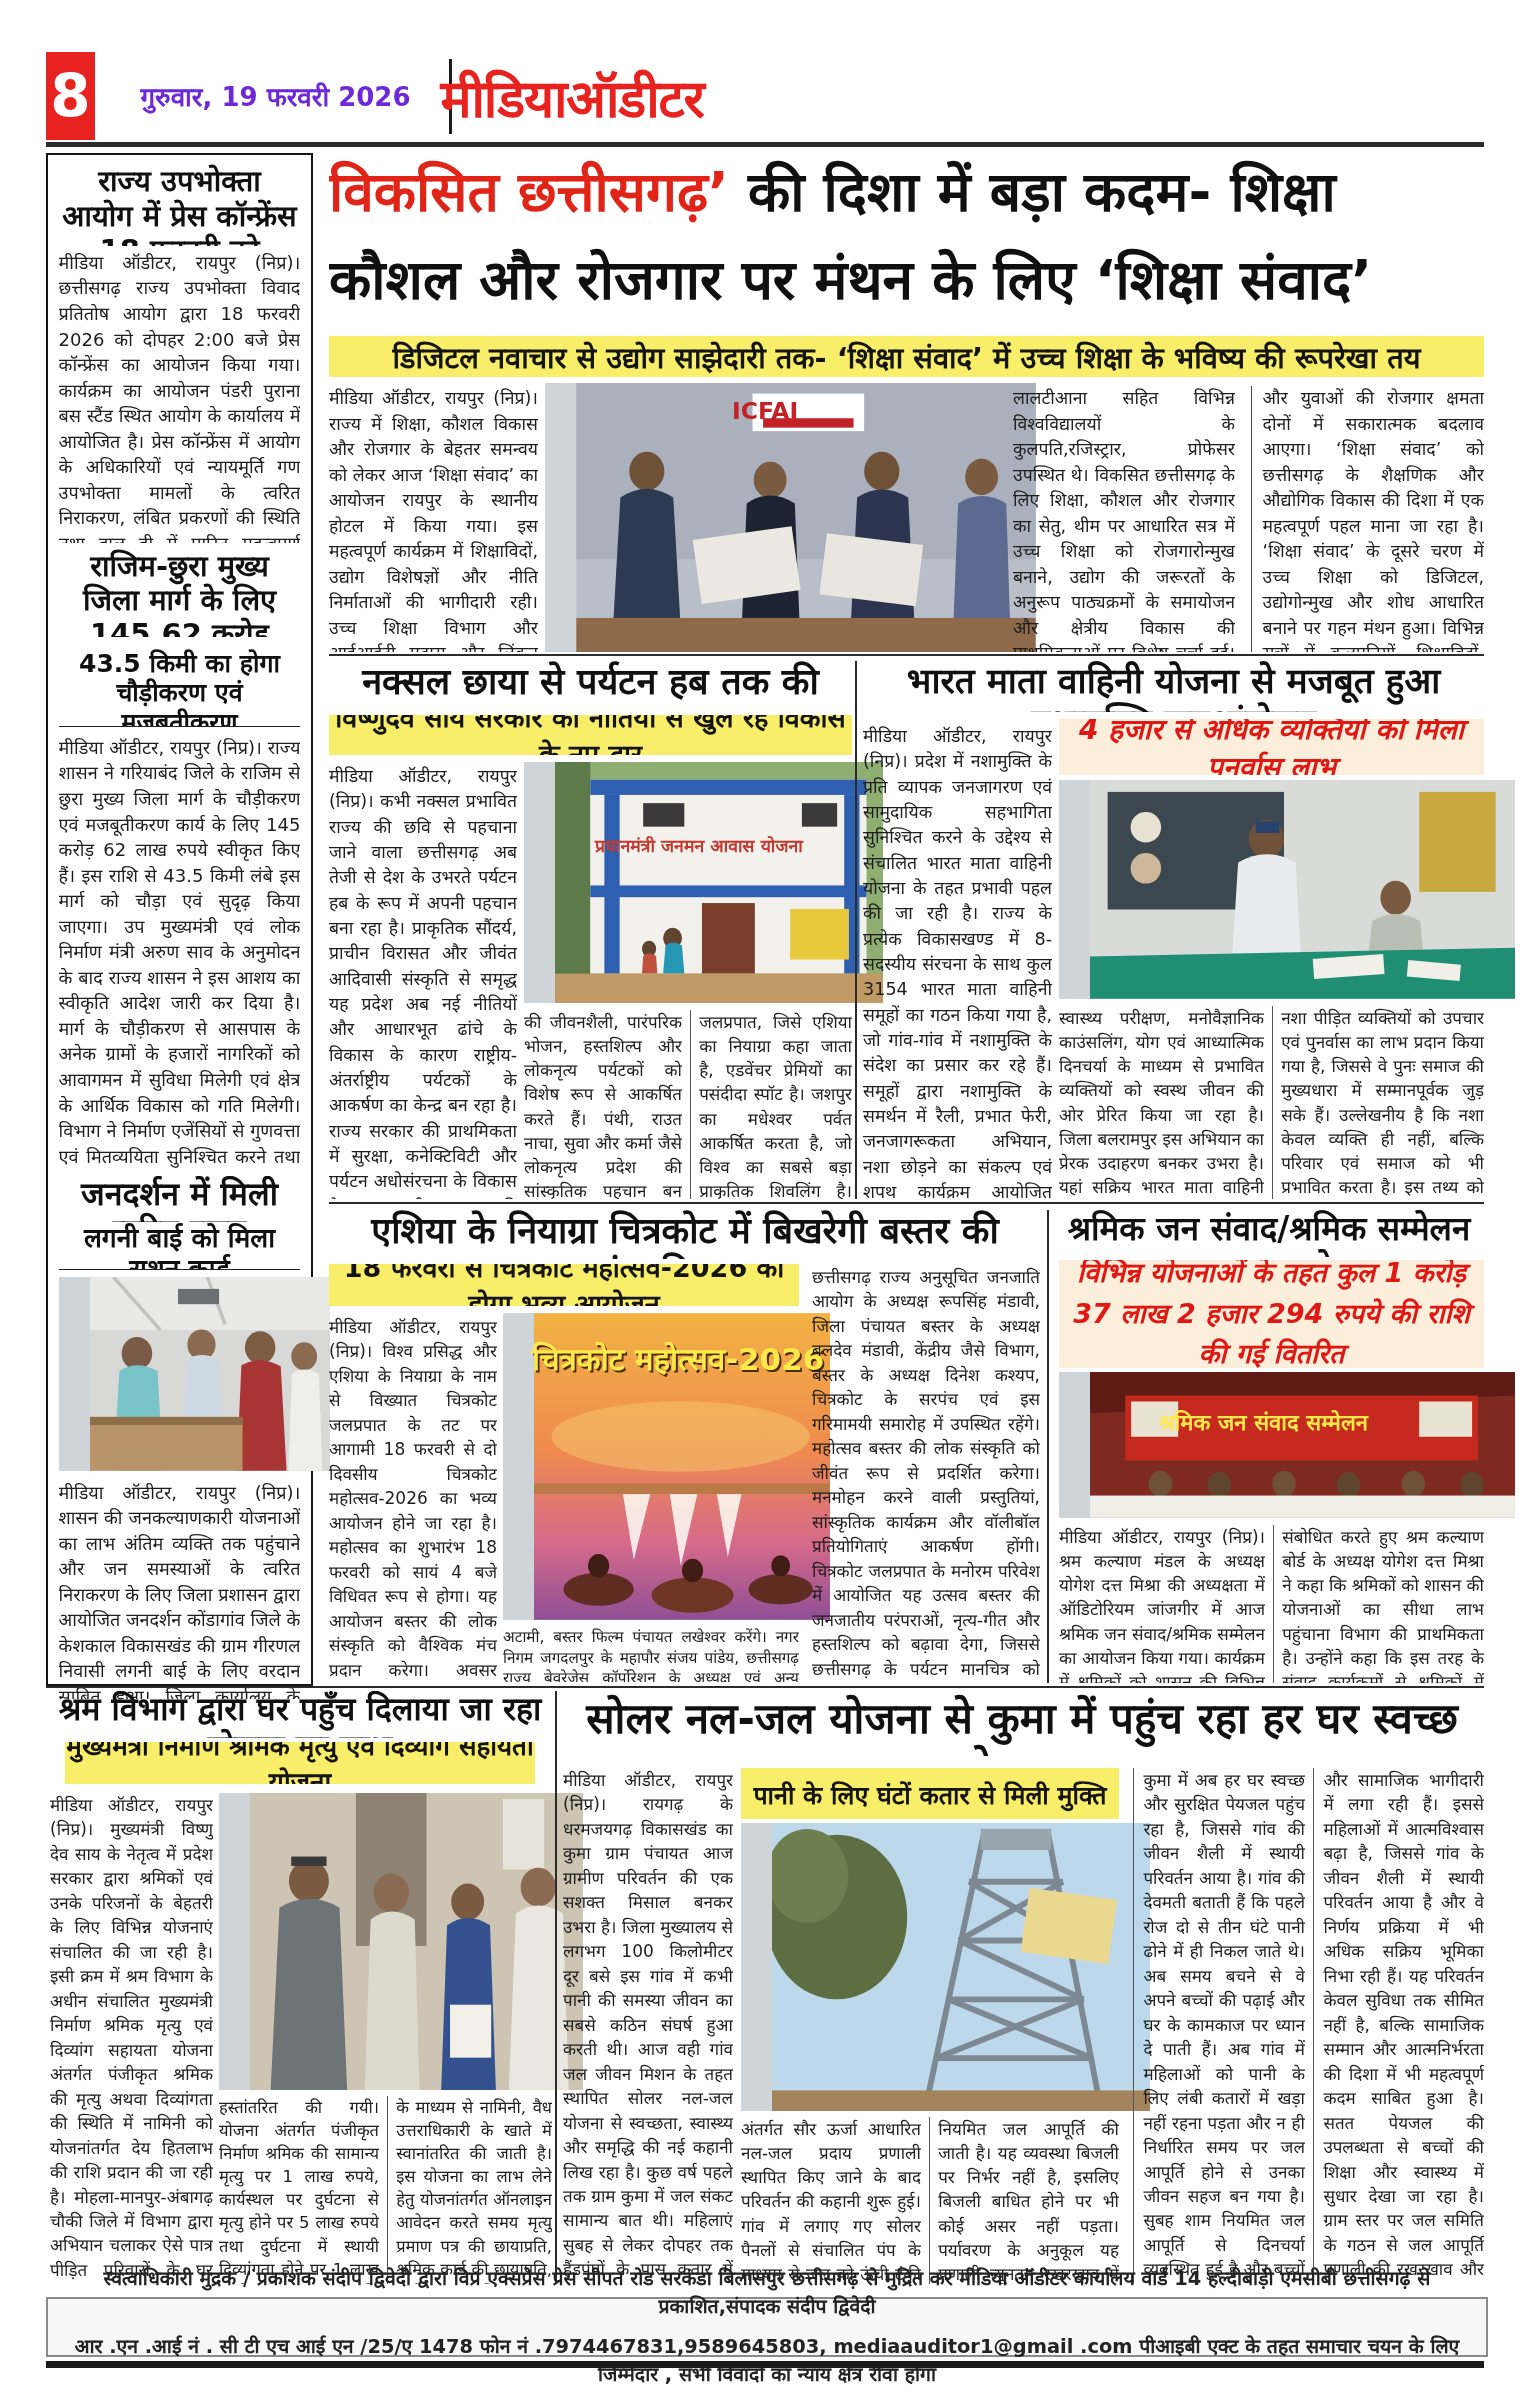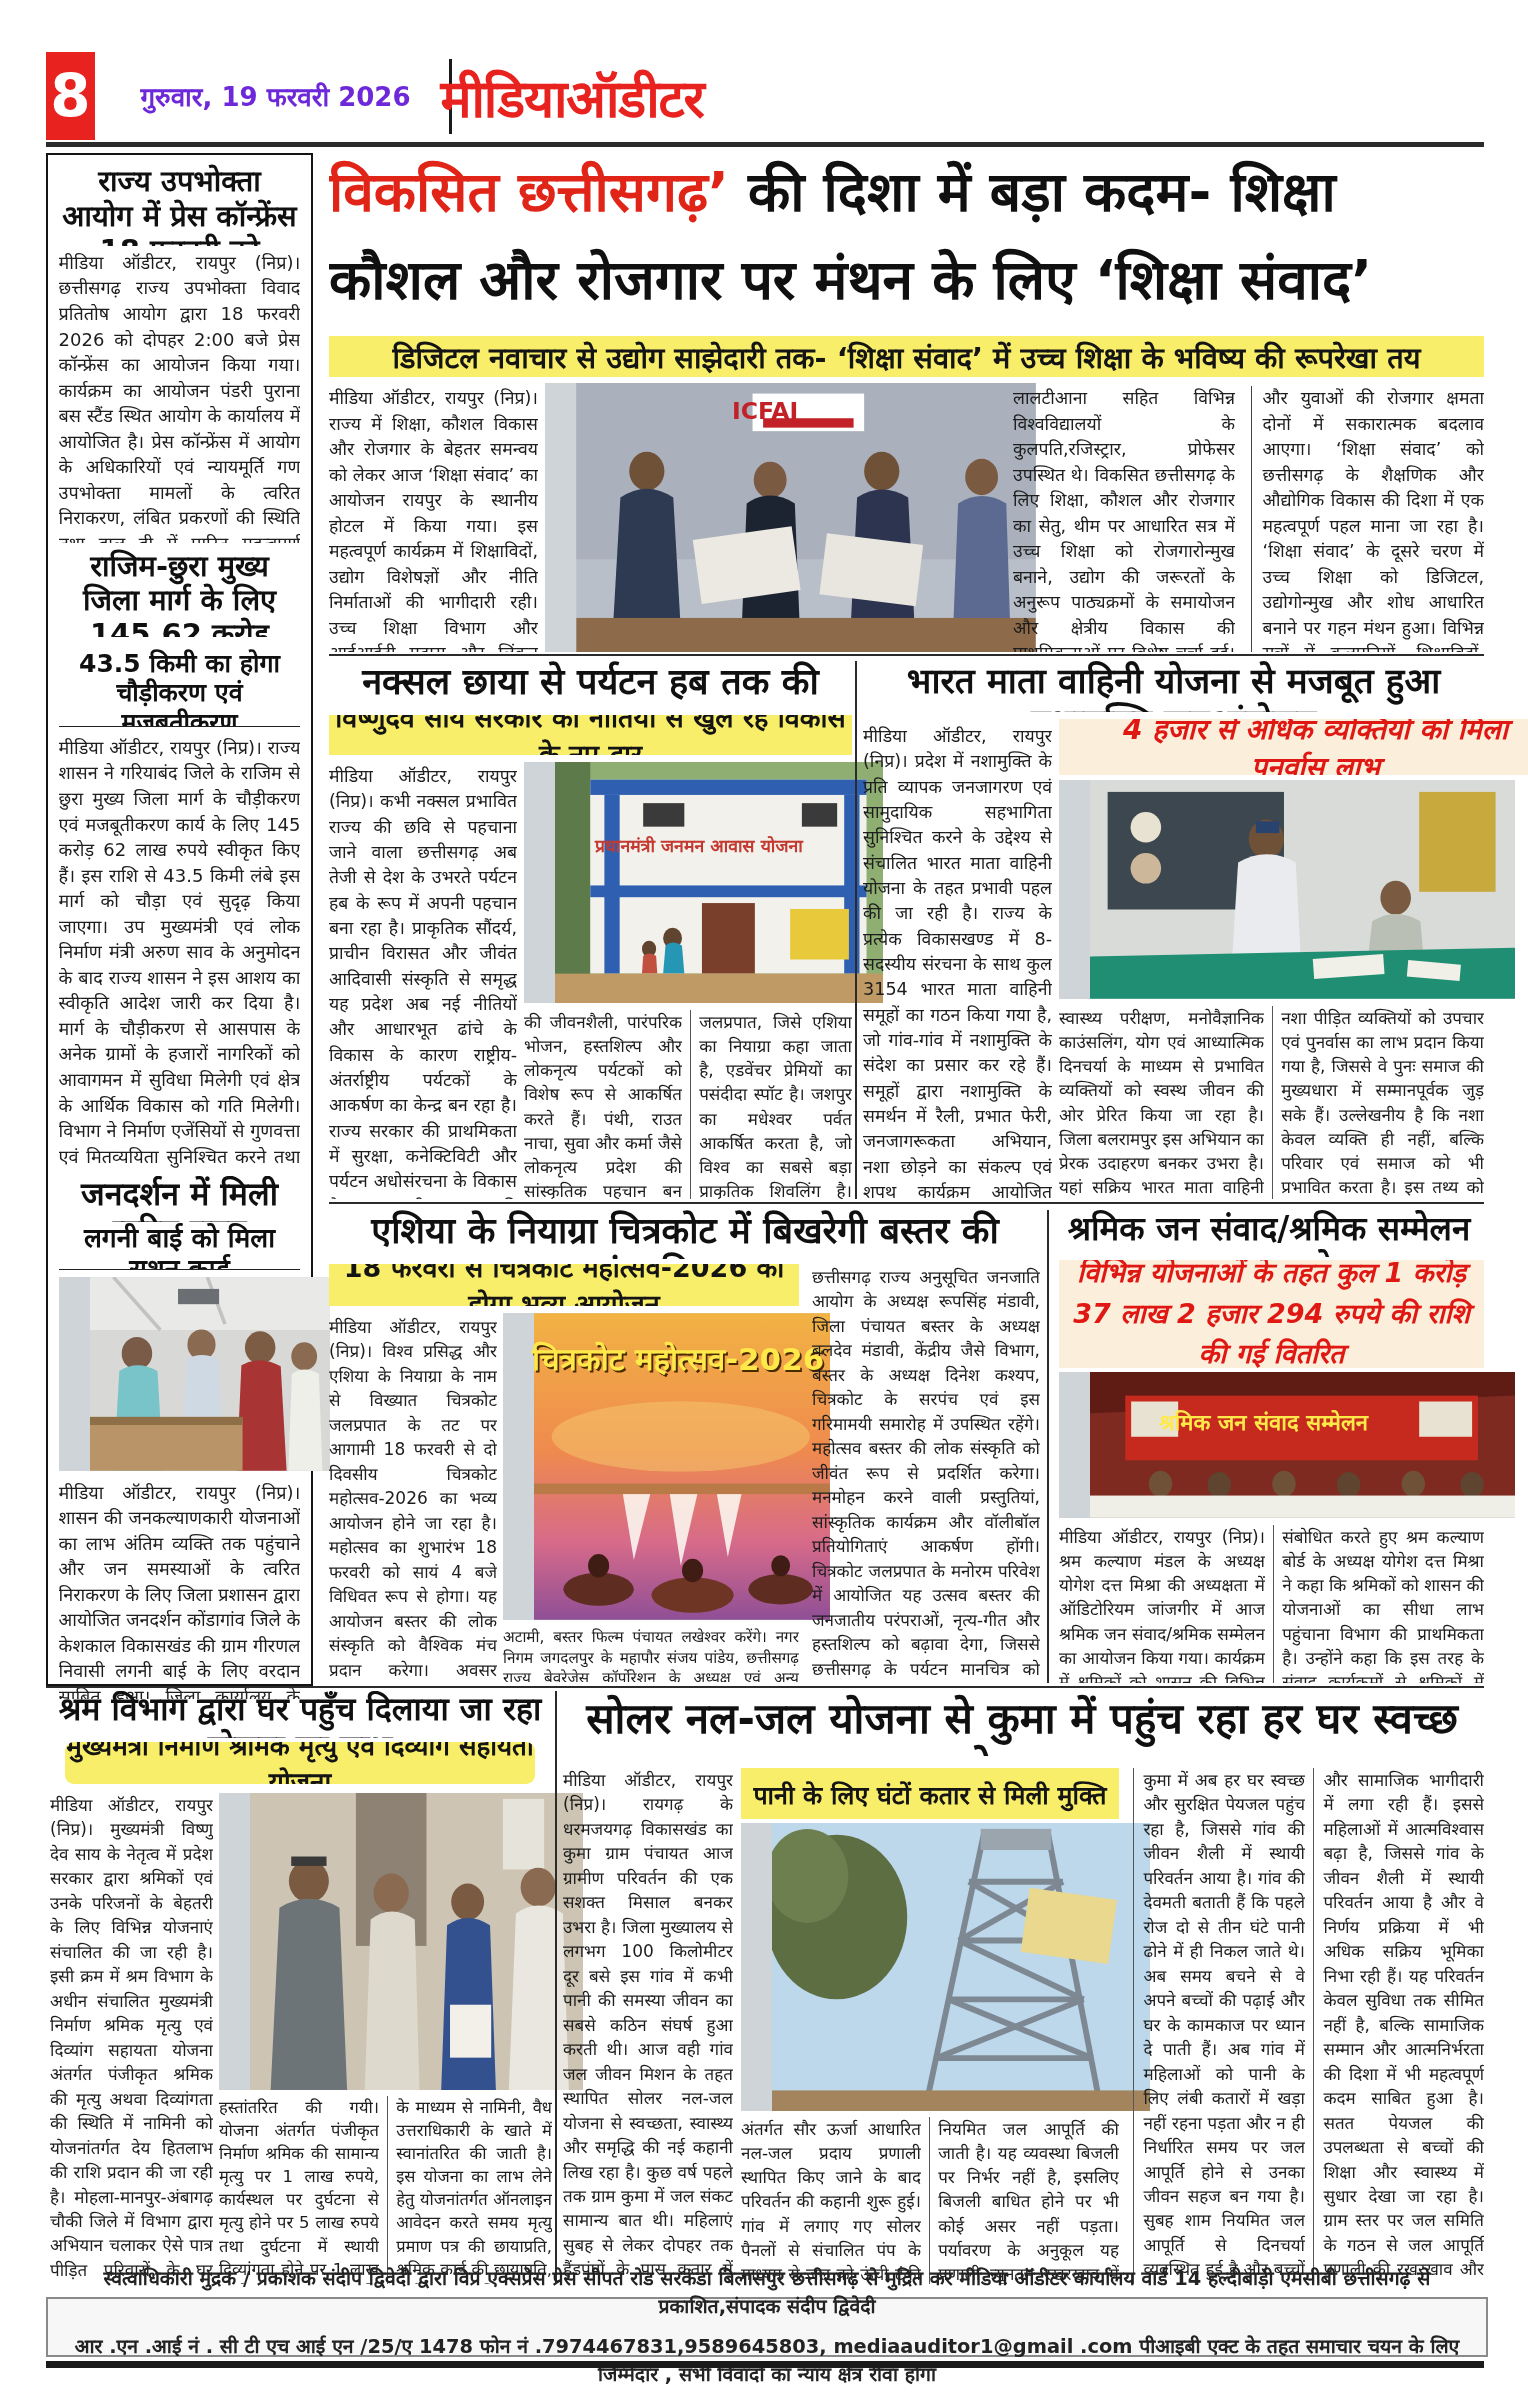--- a/index.html
+++ b/index.html
@@ -169,21 +169,21 @@
   </div>
 
   <div class="abs vr" style="left:855px;top:661px;width:1.8px;height:538px;"></div>
 
   <div class="abs headline" style="left:863px;top:661px;width:621px;height:51px;font-size:35px;">
     <span>भारत माता वाहिनी योजना से मजबूत हुआ नशामुक्ति जनआंदोलन</span>
   </div>
   <div class="abs bodycol" style="left:863px;top:724px;width:189px;height:475px;font-size:17.6px;line-height:1.44;">
     <p><b class="dateline">मीडिया ऑडीटर, रायपुर (निप्र)। </b><span>प्रदेश में नशामुक्ति के प्रति व्यापक जनजागरण एवं सामुदायिक सहभागिता सुनिश्चित करने के उद्देश्य से संचालित भारत माता वाहिनी योजना के तहत प्रभावी पहल की जा रही है। राज्य के प्रत्येक विकासखण्ड में 8-सदस्यीय संरचना के साथ कुल 3154 भारत माता वाहिनी समूहों का गठन किया गया है, जो गांव-गांव में नशामुक्ति के संदेश का प्रसार कर रहे हैं। समूहों द्वारा नशामुक्ति के समर्थन में रैली, प्रभात फेरी, जनजागरूकता अभियान, नशा छोड़ने का संकल्प एवं शपथ कार्यक्रम आयोजित किए जा रहे हैं। इससे ग्रामीण क्षेत्रों में सकारात्मक वातावरण निर्मित हुआ है एवं नशे के दुष्परिणामों के प्रति जागरूकता बढ़ी है। राज्य के 25 जिलों में स्वैच्छिक संस्थाओं के माध्यम से 26 नशामुक्ति केंद्र संचालित हैं। इन केंद्रों में अब तक 4379 नशा पीड़ित व्यक्तियों को पुनर्वास सेवाओं से लाभान्वित किया गया है। केंद्रों में चिकित्सकीय परामर्श, नियमित</span></p>
   </div>
-  <div class="abs csub center" style="left:1059px;top:719px;width:425px;height:56px;font-size:28px;font-style:italic;padding-left:44px;">
+  <div class="abs csub center" style="left:1059px;top:719px;width:425px;height:56px;font-size:28px;font-style:italic;">
     <span>4 हजार से अधिक व्यक्तियों को मिला पुनर्वास लाभ</span>
   </div>
 
   <div class="abs photo" style="left:1059px;top:780px;width:425px;height:219px;">
     <svg width="425" height="219" viewBox="0 0 723 372">
       <rect width="723" height="372" fill="#d9dbd8"></rect>
       <rect x="30" y="20" width="300" height="200" fill="#3c4750"></rect>
       <ellipse cx="95" cy="80" rx="26" ry="26" fill="#e8e2d2"></ellipse>
       <ellipse cx="95" cy="150" rx="26" ry="26" fill="#cdb79a"></ellipse>
       <rect x="560" y="20" width="130" height="170" fill="#c8a93e"></rect>
@@ -279,21 +279,21 @@
   </div>
   <div class="abs bodycol" style="left:1273px;top:1525px;width:211px;height:158px;font-size:17px;line-height:1.42;border-left:1.2px solid #555;padding-left:8.2px;box-sizing:border-box;">
     <p><span>संबोधित करते हुए श्रम कल्याण बोर्ड के अध्यक्ष योगेश दत्त मिश्रा ने कहा कि श्रमिकों को शासन की योजनाओं का सीधा लाभ पहुंचाना विभाग की प्राथमिकता है। उन्होंने कहा कि इस तरह के संवाद कार्यक्रमों से श्रमिकों में जागरूकता बढ़ेगी और अधिक से अधिक पात्र हितग्राही योजनाओं से लाभान्वित हो सकेंगे। उन्होंने कहा कि यह आयोजन श्रमिकों को योजनाओं से सीधे जोडने और संवाद स्थापित करने की दिशा में एक महत्वपूर्ण पहल है।</span></p>
   </div>
 
   <div class="abs hr" style="left:46px;top:1686px;width:1438px;height:1.8px;"></div>
 
   <div class="abs headline" style="left:46px;top:1691px;width:508px;height:47px;font-size:32px;">
     <span>श्रम विभाग द्वारा घर पहुँच दिलाया जा रहा योजना का लाभ</span>
   </div>
-  <div class="abs ysub center" style="left:65px;top:1742px;width:470px;height:42px;font-size:26px;border-radius:9px;">
+  <div class="abs ysub center" style="left:65px;top:1742px;width:470px;height:42px;font-size:26px;">
     <span>मुख्यमंत्री निर्माण श्रमिक मृत्यु एवं दिव्यांग सहायता योजना</span>
   </div>
   <div class="abs bodycol" style="left:50px;top:1793px;width:163px;height:491px;font-size:17px;line-height:1.44;">
     <p><b class="dateline">मीडिया ऑडीटर, रायपुर (निप्र)। </b><span>मुख्यमंत्री विष्णु देव साय के नेतृत्व में प्रदेश सरकार द्वारा श्रमिकों एवं उनके परिजनों के बेहतरी के लिए विभिन्न योजनाएं संचालित की जा रही है। इसी क्रम में श्रम विभाग के अधीन संचालित मुख्यमंत्री निर्माण श्रमिक मृत्यु एवं दिव्यांग सहायता योजना अंतर्गत पंजीकृत श्रमिक की मृत्यु अथवा दिव्यांगता की स्थिति में नामिनी को योजनांतर्गत देय हितलाभ की राशि प्रदान की जा रही है। मोहला-मानपुर-अंबागढ़ चौकी जिले में विभाग द्वारा अभियान चलाकर ऐसे पात्र पीड़ित परिवारों के घर पहुंच कर उनको योजना का लाभ दिलाया जा रहा है। निर्माण श्रमिक, असंगठित कर्मकार एवं उनके परिवार को संकट की स्थिति में अधिक सहायता प्रदान करना इस योजना का उद्देश्य है। अम्बागढ़ चौकी विकासखण्ड के ग्राम सोनसायटोला के पंजीकृत श्रमिक की मृत्यु उपरांत उनके परिजन को राशि डी.बी.टी. के</span></p>
   </div>
 
   <div class="abs photo" style="left:219px;top:1793px;width:333px;height:297px;">
     <svg width="333" height="297" viewBox="0 0 566 505">
       <rect width="566" height="505" fill="#cdc4b4"></rect>
       <rect x="180" y="0" width="120" height="260" fill="#8e8274"></rect>

